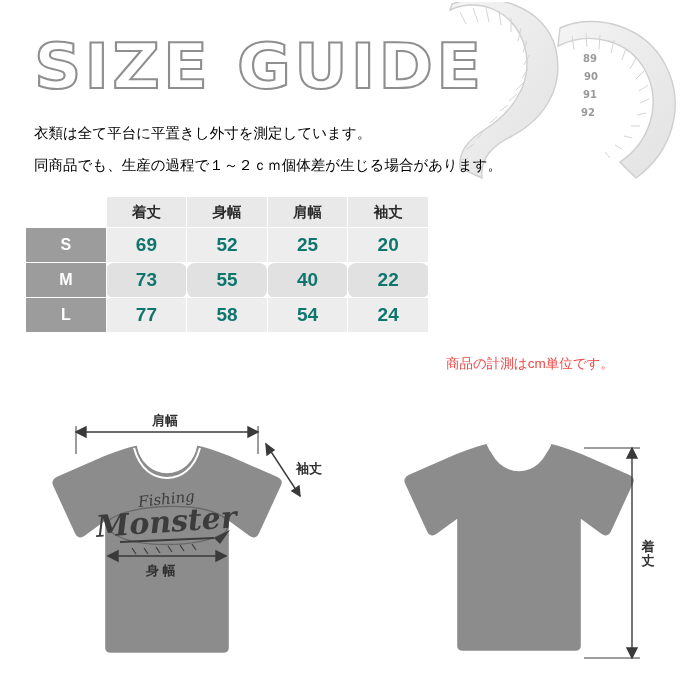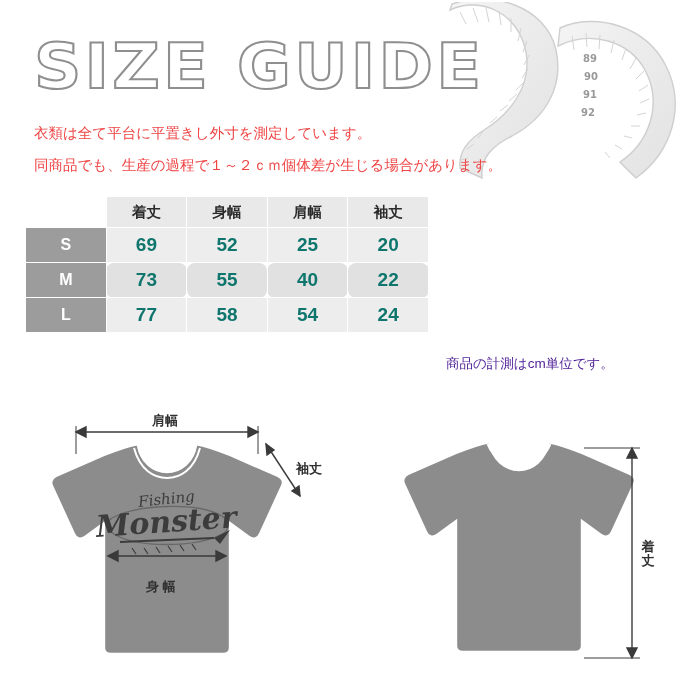--- a/index.html
+++ b/index.html
@@ -31,21 +31,21 @@
     white-space: nowrap;
     transform: scaleX(1.06);
     transform-origin: left center;
   }
 
   
   .note {
     position: absolute;
     left: 34px;
     font-size: 14.5px;
-    color: #ef4444;
+    color: #000000;
     white-space: nowrap;
   }
   .note-1 { top: 124px; }
   .note-2 { top: 156px; }
 
   
   .tape-wrap {
     position: absolute;
     right: 0px;
     top: 2px;
@@ -105,21 +105,21 @@
     background: #e9e9e9;
     color: #2b2b2b;
     border: 1px solid #ffffff;
   }
 
   .unit-note {
     position: absolute;
     left: 446px;
     top: 355px;
     font-size: 13.5px;
-    color: #4c1d95;
+    color: #ef4444;
     white-space: nowrap;
   }
 
   
   .diagrams {
     position: absolute;
     left: 0;
     top: 392px;
     width: 700px;
     height: 308px;
@@ -308,21 +308,21 @@
     </g>
 
     <g stroke="#3a3a3a" stroke-width="1.4" fill="#3a3a3a">
       <line x1="258" y1="52" x2="292" y2="104"></line>
       <polygon points="258,52 266,58 259,63"></polygon>
       <polygon points="292,104 284,99 291,94"></polygon>
     </g>
   </svg>
 
   <div class="dim-label" style="left:152px;top:20px;">肩幅</div>
-  <div class="dim-label" style="left:146px;top:186px;">身 幅</div>
+  <div class="dim-label" style="left:146px;top:170px;">身 幅</div>
   <div class="dim-label" style="left:296px;top:68px;">袖丈</div>
 
   <svg width="330" height="308" viewBox="0 0 330 308" style="position:absolute;left:370px;top:0;">
     <path d="M120 50
              C 110 52, 98 56, 86 61
              L 38 82
              C 34 84, 32 88, 34 92
              L 56 140
              C 58 145, 63 146, 67 143
              L 86 129

